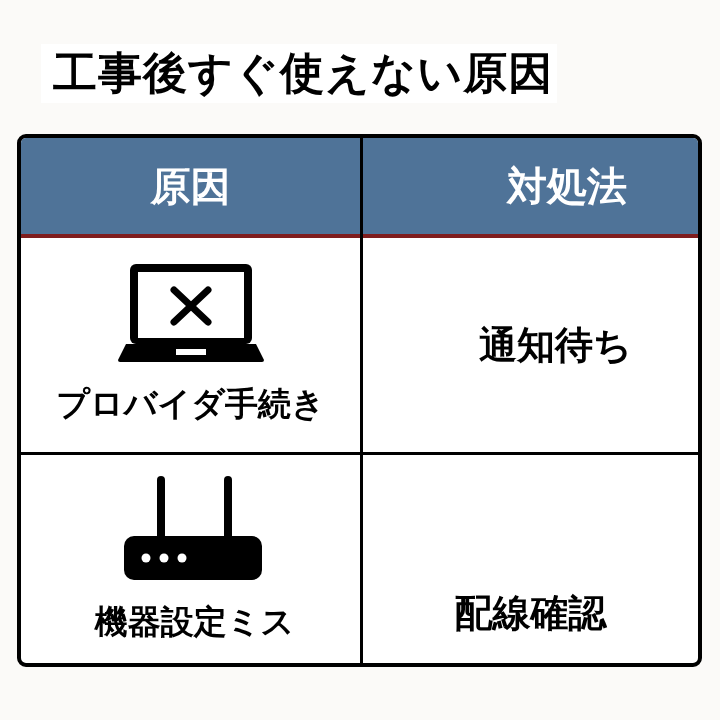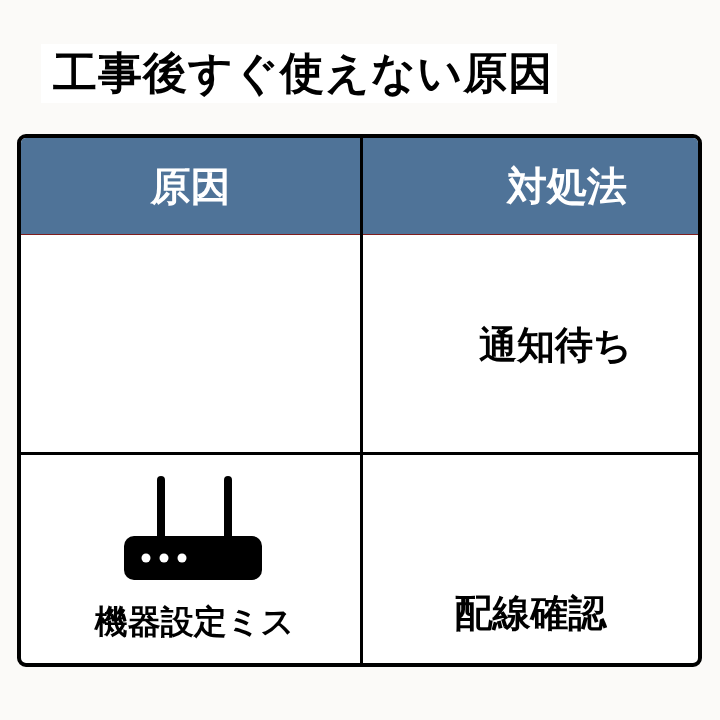--- a/index.html
+++ b/index.html
@@ -14,21 +14,21 @@
   .title {
     font-weight:bold; font-size:44px; color:#000; letter-spacing:1px; white-space:nowrap;
     background:#ffffff; padding:0 4px 0 12px;
   }
   .table {
     position:absolute; left:17px; top:134px; width:685px; height:533px;
     box-sizing:border-box; border:4px solid #000; border-radius:9px; overflow:hidden; background:#fff;
   }
   .hdr {
     position:absolute; left:0; top:0; right:0; height:96px; background:#4f7398;
-    border-bottom:1px solid #7f1d1d;
+    border-bottom:4px solid #7f1d1d;
   }
   .hcell {
     position:absolute; top:0; height:96px; display:flex; align-items:center; justify-content:center;
     color:#fff; font-weight:bold; font-size:40px;
   }
   .vline { position:absolute; left:339px; top:0; bottom:0; width:3px; background:#000; }
   .hline { position:absolute; left:0; right:0; top:314px; height:3px; background:#000; }
   .cell {
     position:absolute; display:flex; flex-direction:column; align-items:center; justify-content:center;
   }
@@ -43,20 +43,31 @@
 </div>
 
 <div class="table">
   <div class="hdr">
     <div class="hcell" style="left:0;width:339px;">原因</div>
     <div class="hcell" style="left:352px;width:388px;">対処法</div>
   </div>
   <div class="vline"></div>
   <div class="hline"></div>
 
+  <div class="cell" style="left:0;top:100px;width:339px;height:214px;">
+    <svg width="150" height="104" viewBox="0 0 150 104" style="margin-top:-4px;">
+      <rect x="14" y="4" width="122" height="80" rx="6" fill="#000"></rect>
+      <rect x="22" y="12" width="106" height="66" fill="#fff"></rect>
+      <line x1="58" y1="30" x2="92" y2="62" stroke="#000" stroke-width="7" stroke-linecap="round"></line>
+      <line x1="92" y1="30" x2="58" y2="62" stroke="#000" stroke-width="7" stroke-linecap="round"></line>
+      <path d="M10 84 L140 84 L148 100 Q148 102 146 102 L4 102 Q2 102 2 100 Z" fill="#000"></path>
+      <rect x="60" y="89" width="30" height="6" fill="#fff"></rect>
+    </svg>
+    <div class="cause-label" style="margin-top:18px;">プロバイダ手続き</div>
+  </div>
   <div class="cell" style="left:342px;top:100px;width:385px;height:214px;">
     <div class="fix-label">通知待ち</div>
   </div>
 
   <div class="cell" style="left:4px;top:317px;width:339px;height:212px;">
     <svg width="150" height="110" viewBox="0 0 150 110" style="margin-top:-6px;">
       <rect x="37" y="4" width="8" height="66" rx="4" fill="#000"></rect>
       <rect x="104" y="4" width="8" height="66" rx="4" fill="#000"></rect>
       <rect x="4" y="64" width="138" height="44" rx="10" fill="#000"></rect>
       <circle cx="26" cy="86" r="4.5" fill="#fff"></circle>

